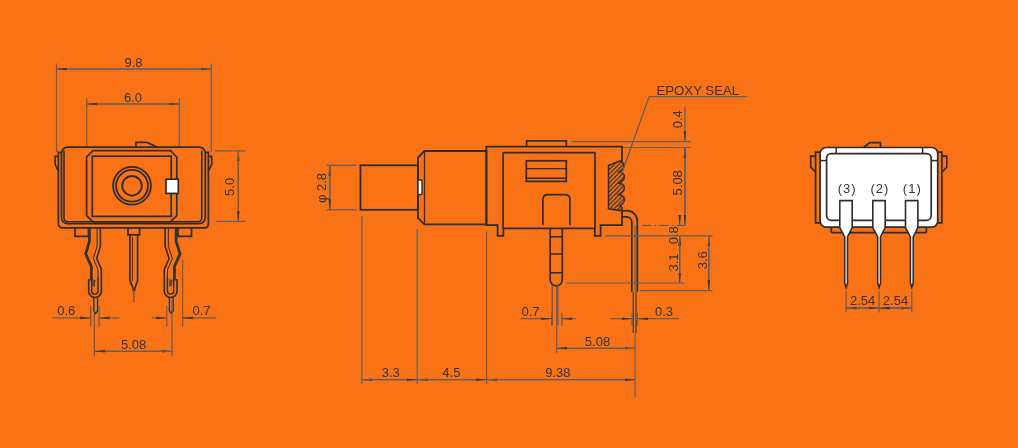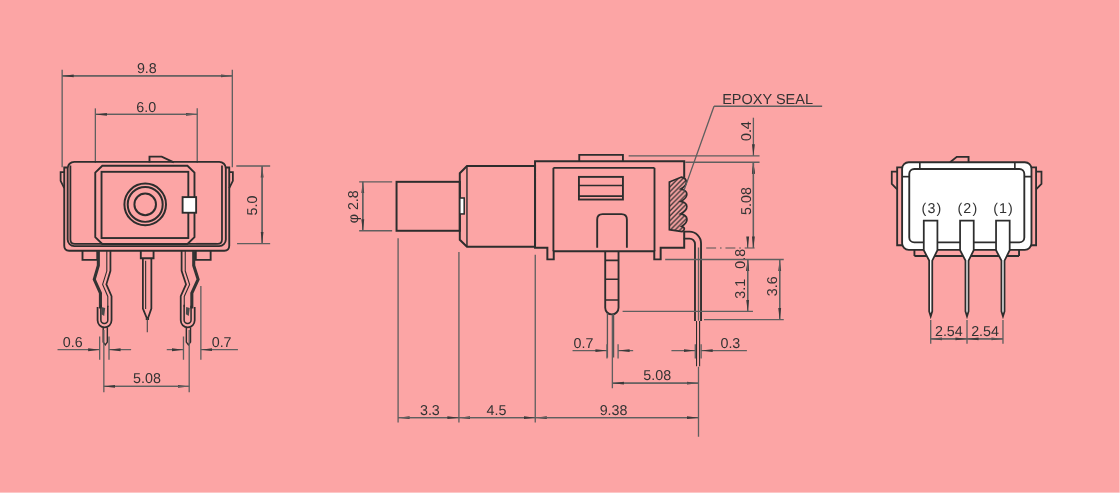--- a/index.html
+++ b/index.html
@@ -1,16 +1,16 @@
 <!DOCTYPE html>
 <html><head>
 <meta charset="utf-8">
 <style>
 html,body{margin:0;padding:0;background:#fff;}
-#wrap{width:1018px;height:448px;position:relative;background:#fca5a5;overflow:hidden;}
+#wrap{width:1018px;height:448px;position:relative;background:#f97316;overflow:hidden;}
 svg{display:block;}
 text{font-family:"Liberation Sans",sans-serif;fill:#333;}
 .dim{font-size:13px;}
 .lbl{font-size:13px;}
 </style>
 </head>
 <body>
 
 <div id="wrap">
 <svg width="1018" height="448" viewBox="0 0 1018 448">

